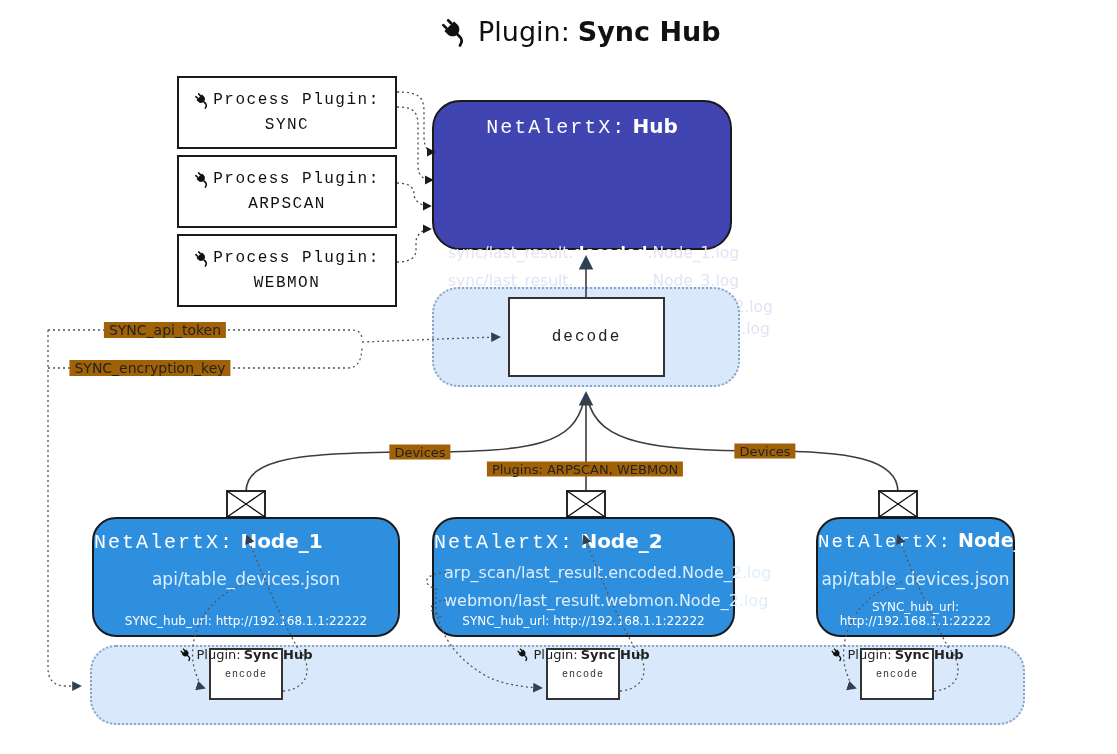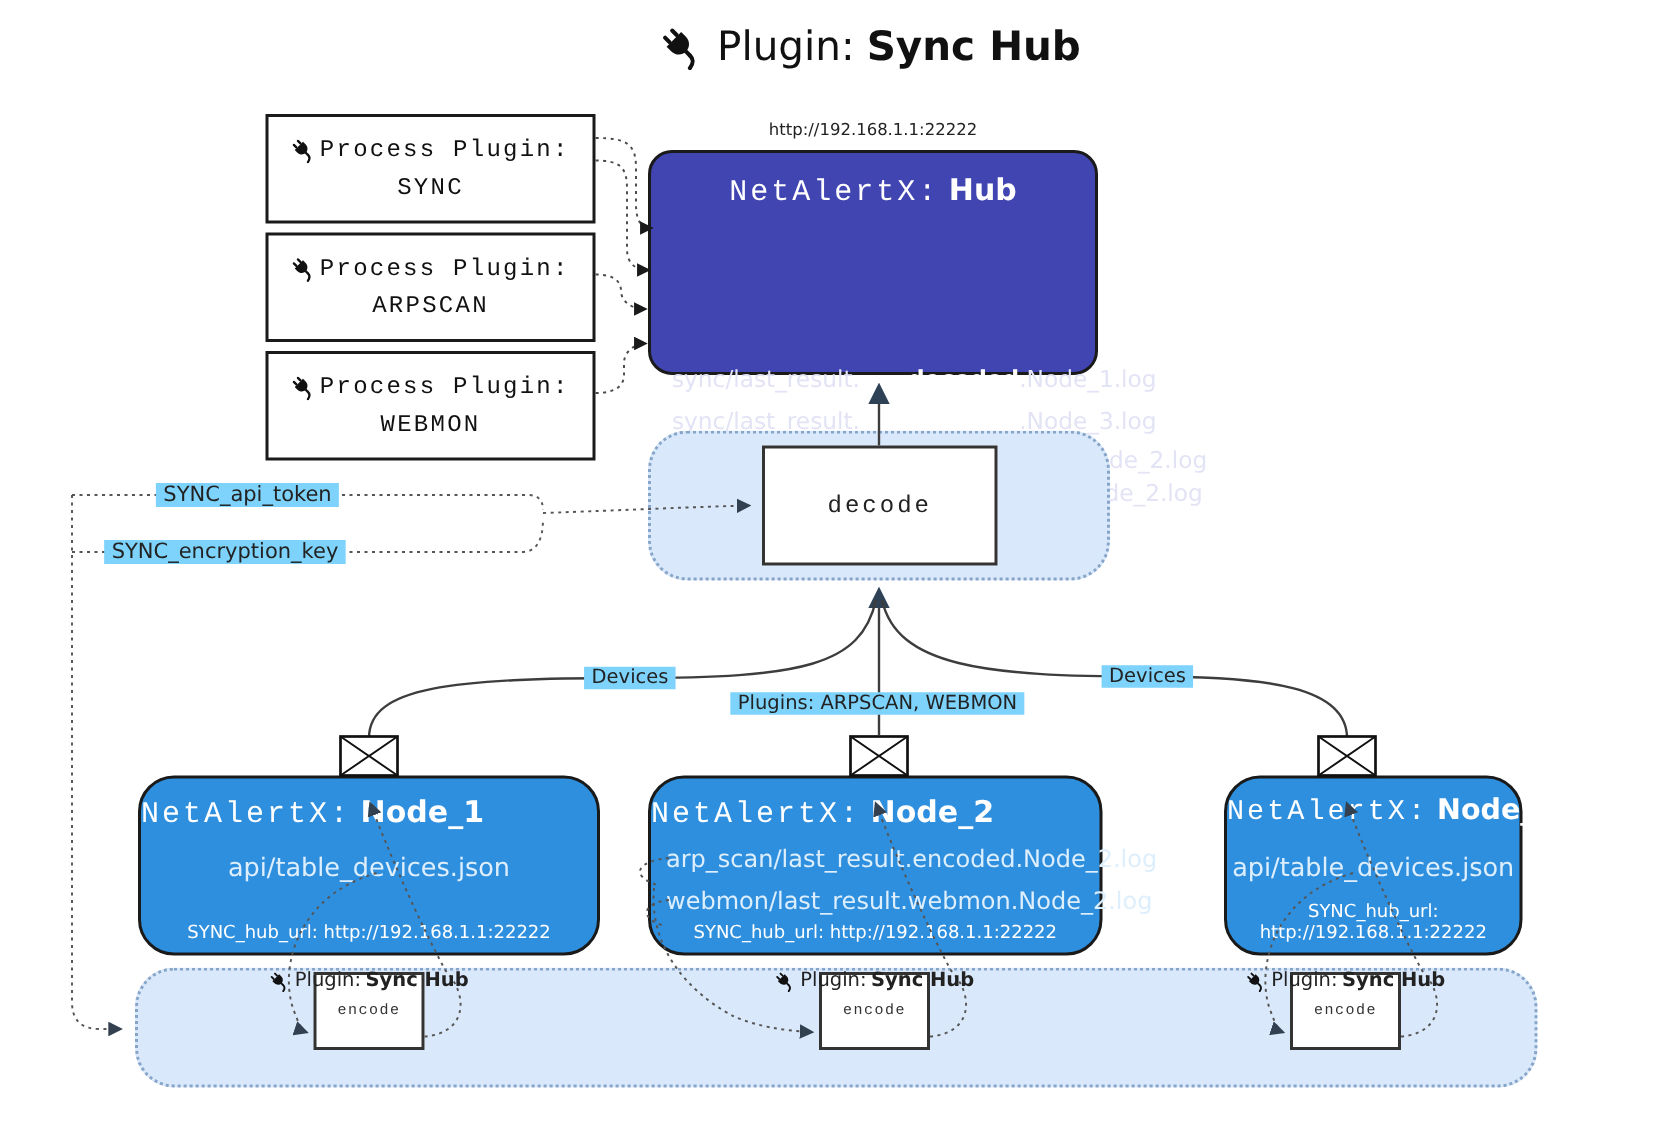--- a/index.html
+++ b/index.html
@@ -12,44 +12,44 @@
   .box{position:absolute;z-index:1;}
   .title{position:absolute;top:16px;left:440px;display:flex;align-items:center;gap:8px;
          font-size:27px;color:#111;}
   .title b{font-weight:700;}
   .proc-box{width:220px;height:73px;background:#fff;border:2px solid var(--box-border);
             display:flex;flex-direction:column;align-items:center;justify-content:center;
             font-family:"Liberation Mono","DejaVu Sans Mono",monospace;font-size:16px;
             letter-spacing:1.5px;color:#111;line-height:1.55;}
   .proc-line1{display:flex;align-items:center;gap:2px;}
   .hub-box{left:432px;top:100px;width:300px;height:150px;background:var(--hub-fill);
-           border:2px solid var(--box-border);border-radius:16px;color:#fff;}
+           border:2px solid var(--box-border);border-radius:28px;color:#fff;}
   .hub-title{position:absolute;top:12px;left:0;width:100%;text-align:center;font-size:20px;}
   .hub-title .pfx{font-family:"Liberation Mono","DejaVu Sans Mono",monospace;letter-spacing:2px;}
   .hub-line{position:absolute;left:14px;font-size:15.5px;color:var(--hub-text);white-space:nowrap;}
-  .hub-line b{color:#fff;margin-left:32px;}
+  .hub-line b{color:#fff;}
   .hub-url-top{position:absolute;top:80px;left:432px;width:300px;text-align:center;
                font-size:11px;color:#222;}
   .band{background:var(--band-fill);border:2px dotted var(--band-border);border-radius:26px;}
   .decode-band{left:432px;top:287px;width:308px;height:100px;}
   .codebox{position:absolute;background:#fff;border:2px solid #333;display:flex;
            align-items:center;justify-content:center;color:#222;z-index:1;
            font-family:"Liberation Mono","DejaVu Sans Mono",monospace;}
   .decode-box{left:508px;top:297px;width:157px;height:80px;font-size:16px;letter-spacing:2px;}
   .node-box{top:517px;height:120px;background:var(--node-fill);border:2px solid var(--box-border);
             border-radius:24px;color:#fff;}
   .node-title{position:absolute;top:10px;left:0;width:100%;text-align:left;font-size:20px;white-space:nowrap;}
   .node-title .pfx{font-family:"Liberation Mono","DejaVu Sans Mono",monospace;letter-spacing:2px;}
   .node-file-c{position:absolute;top:50px;left:0;width:100%;text-align:center;font-size:17px;
                color:var(--node-file-text);}
   .node-file-l{position:absolute;left:10px;font-size:16px;color:var(--node-file-text);white-space:nowrap;}
   .node-url{position:absolute;bottom:7px;left:0;width:100%;text-align:center;font-size:12px;color:#fff;}
   .encode-band{left:90px;top:645px;width:935px;height:80px;}
   .encode-box{top:648px;width:74px;height:52px;font-size:10px;letter-spacing:1px;color:#333;}
-  .chip{position:absolute;z-index:3;background:#7dd3fc;padding:0 5px;font-size:13px;color:#222;
+  .chip{position:absolute;z-index:3;background:#a16207;padding:0 5px;font-size:13px;color:#222;
         transform:translate(-50%,-50%);white-space:nowrap;}
   .keychip{font-size:14px;}
   .plugchip{background:transparent;display:flex;align-items:center;gap:3px;}
   .plugchip b{font-weight:700;}
   svg.connectors{position:absolute;left:0;top:0;z-index:2;pointer-events:none;}
 </style>
 </head>
 <body>
 
 <div class="canvas">
@@ -101,21 +101,20 @@
   <div class="box proc-box" style="left:177px;top:234px">
     <div class="proc-line1">
       <svg width="17" height="17">
           <use href="#plug"></use>
         </svg>
       <span>Process Plugin:</span>
     </div>
     <div>WEBMON</div>
   </div>
 
-  <div class="hub-url-top">http://192.168.1.1:22222</div>
   <div class="box hub-box">
     <div class="hub-title">
       <span class="pfx">NetAlertX:</span>
       <b>Hub</b>
     </div>
     <div class="hub-line" style="top:142px"><span>sync/last_result.</span><b>decoded</b><span>.Node_1.log</span></div>
     <div class="hub-line" style="top:170px"><span>sync/last_result.</span><b>decoded</b><span>.Node_3.log</span></div>
     <div class="hub-line" style="top:196px"><span>arp_scan/last_result.</span><b>decoded</b><span>.Node_2.log</span></div>
     <div class="hub-line" style="top:218px"><span>webmon/last_result.</span><b>decoded</b><span>.Node_2.log</span></div>
   </div>

